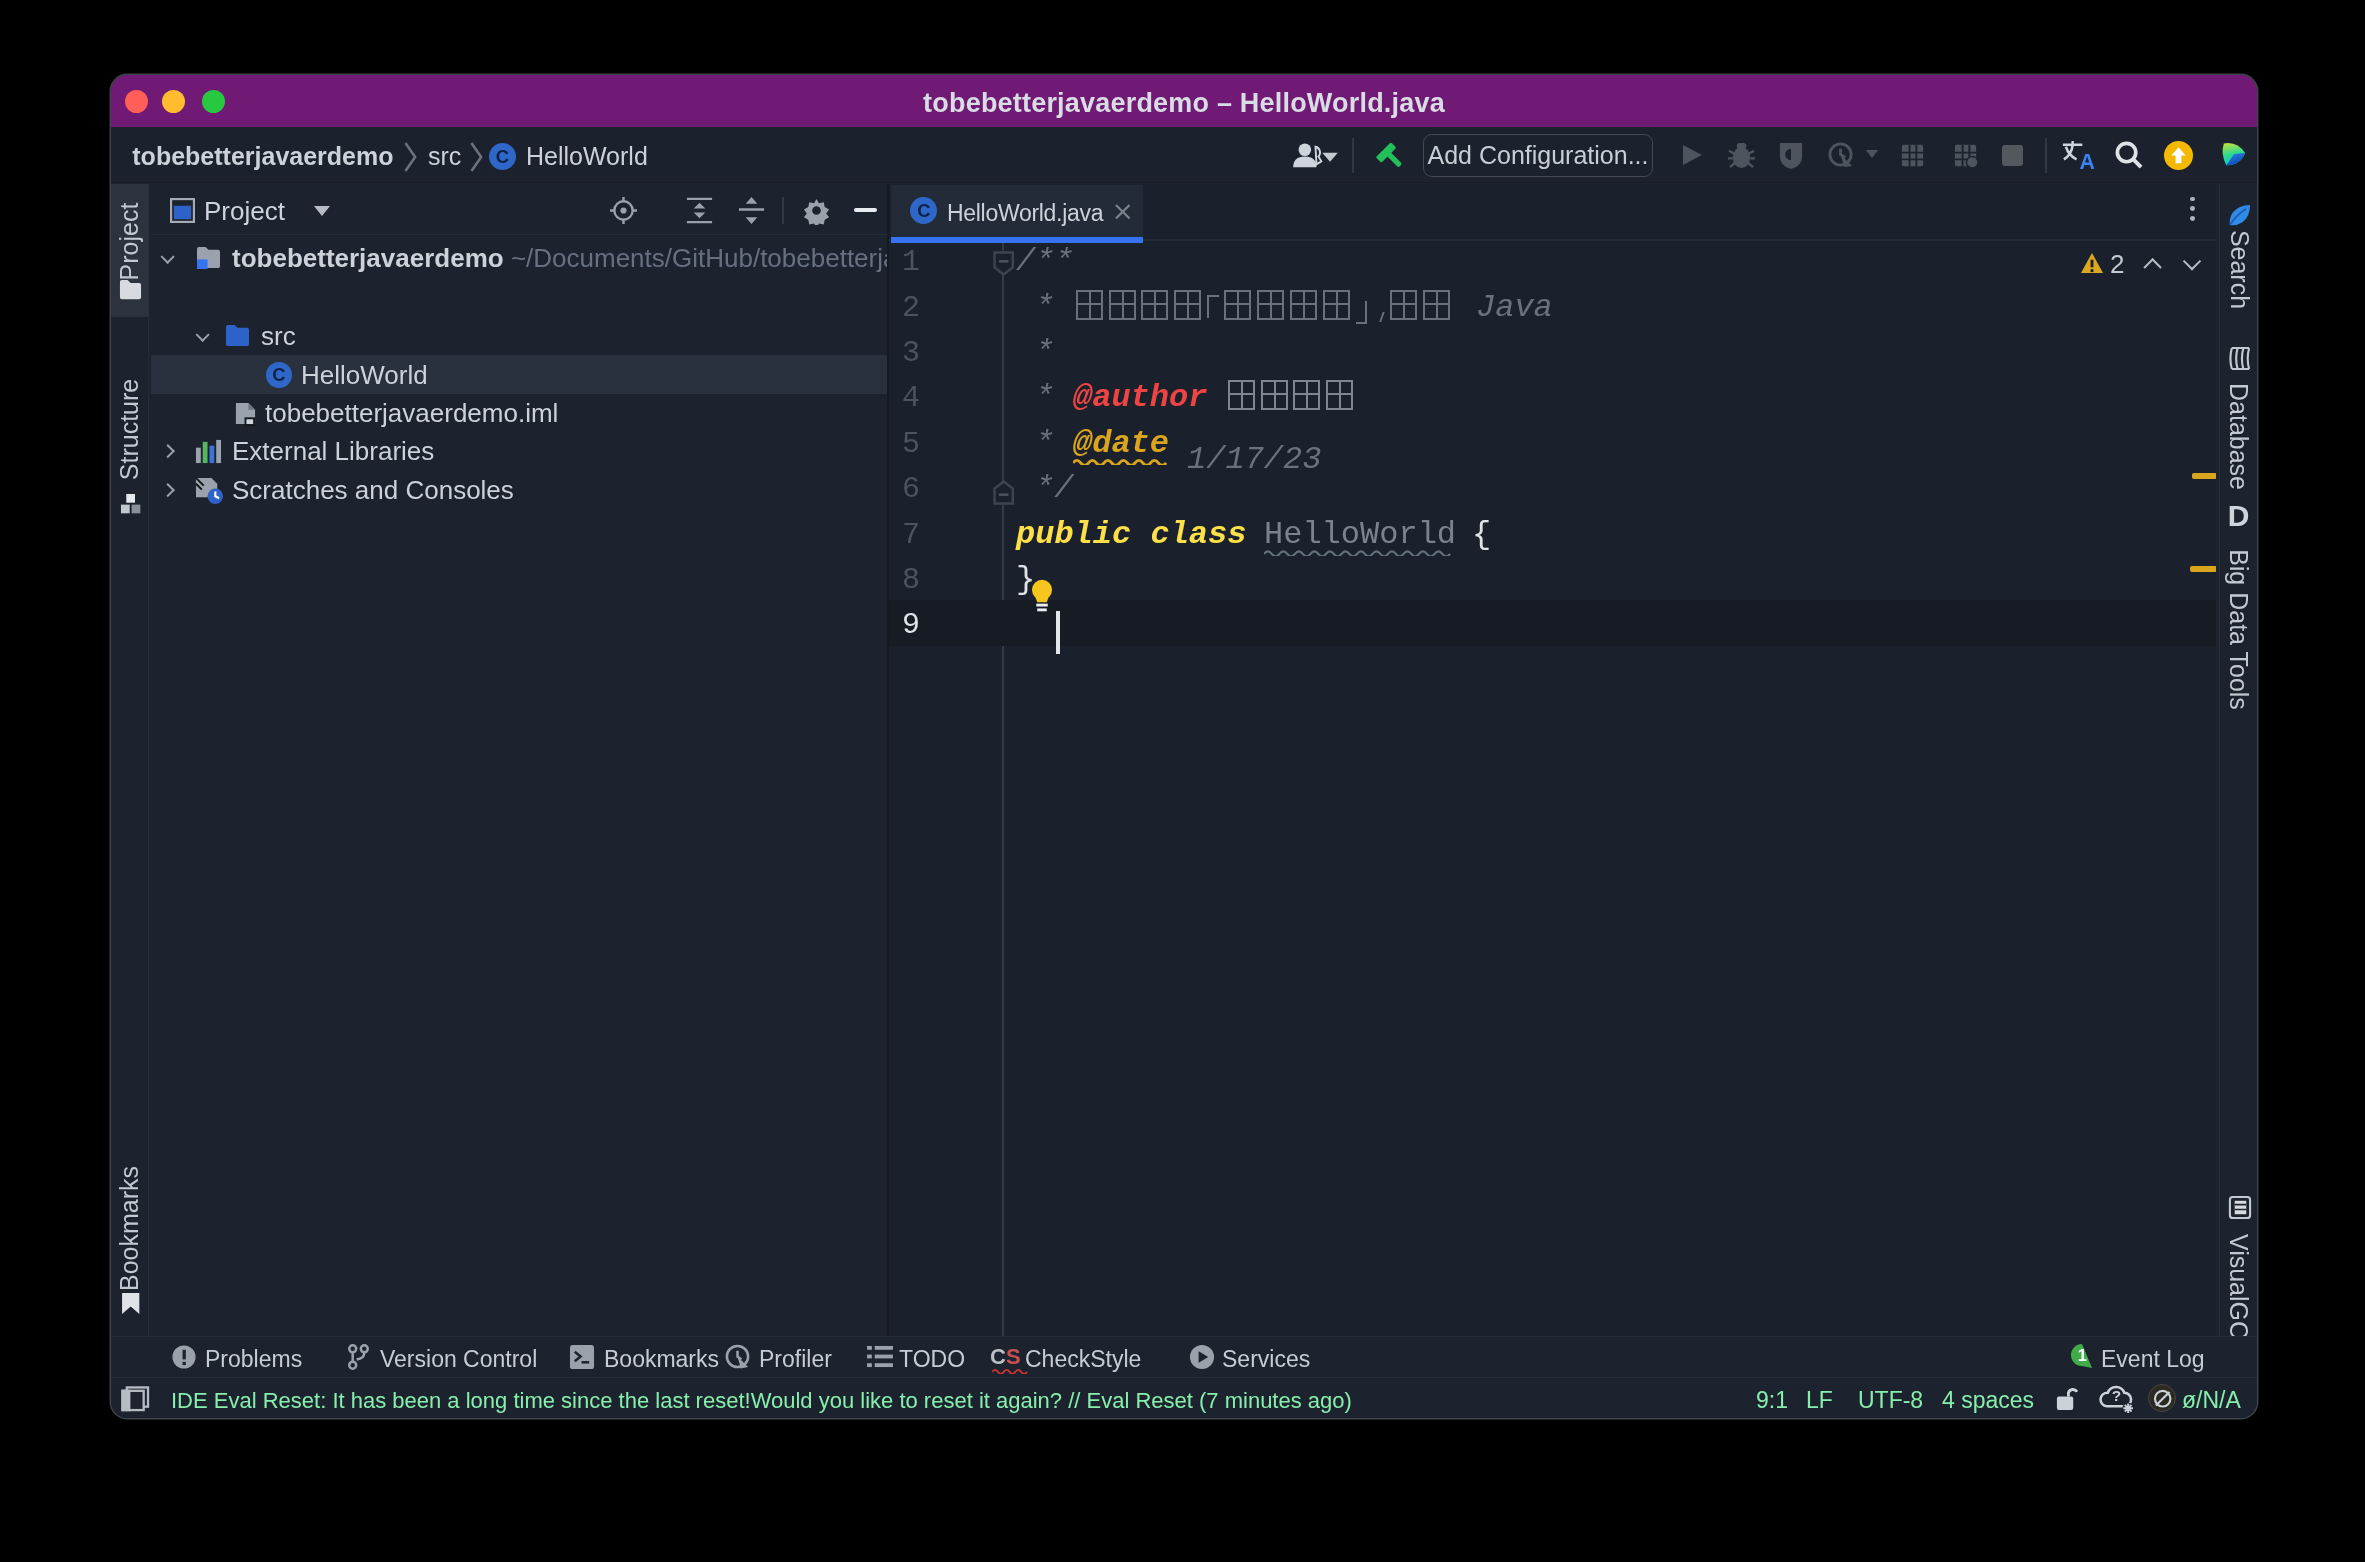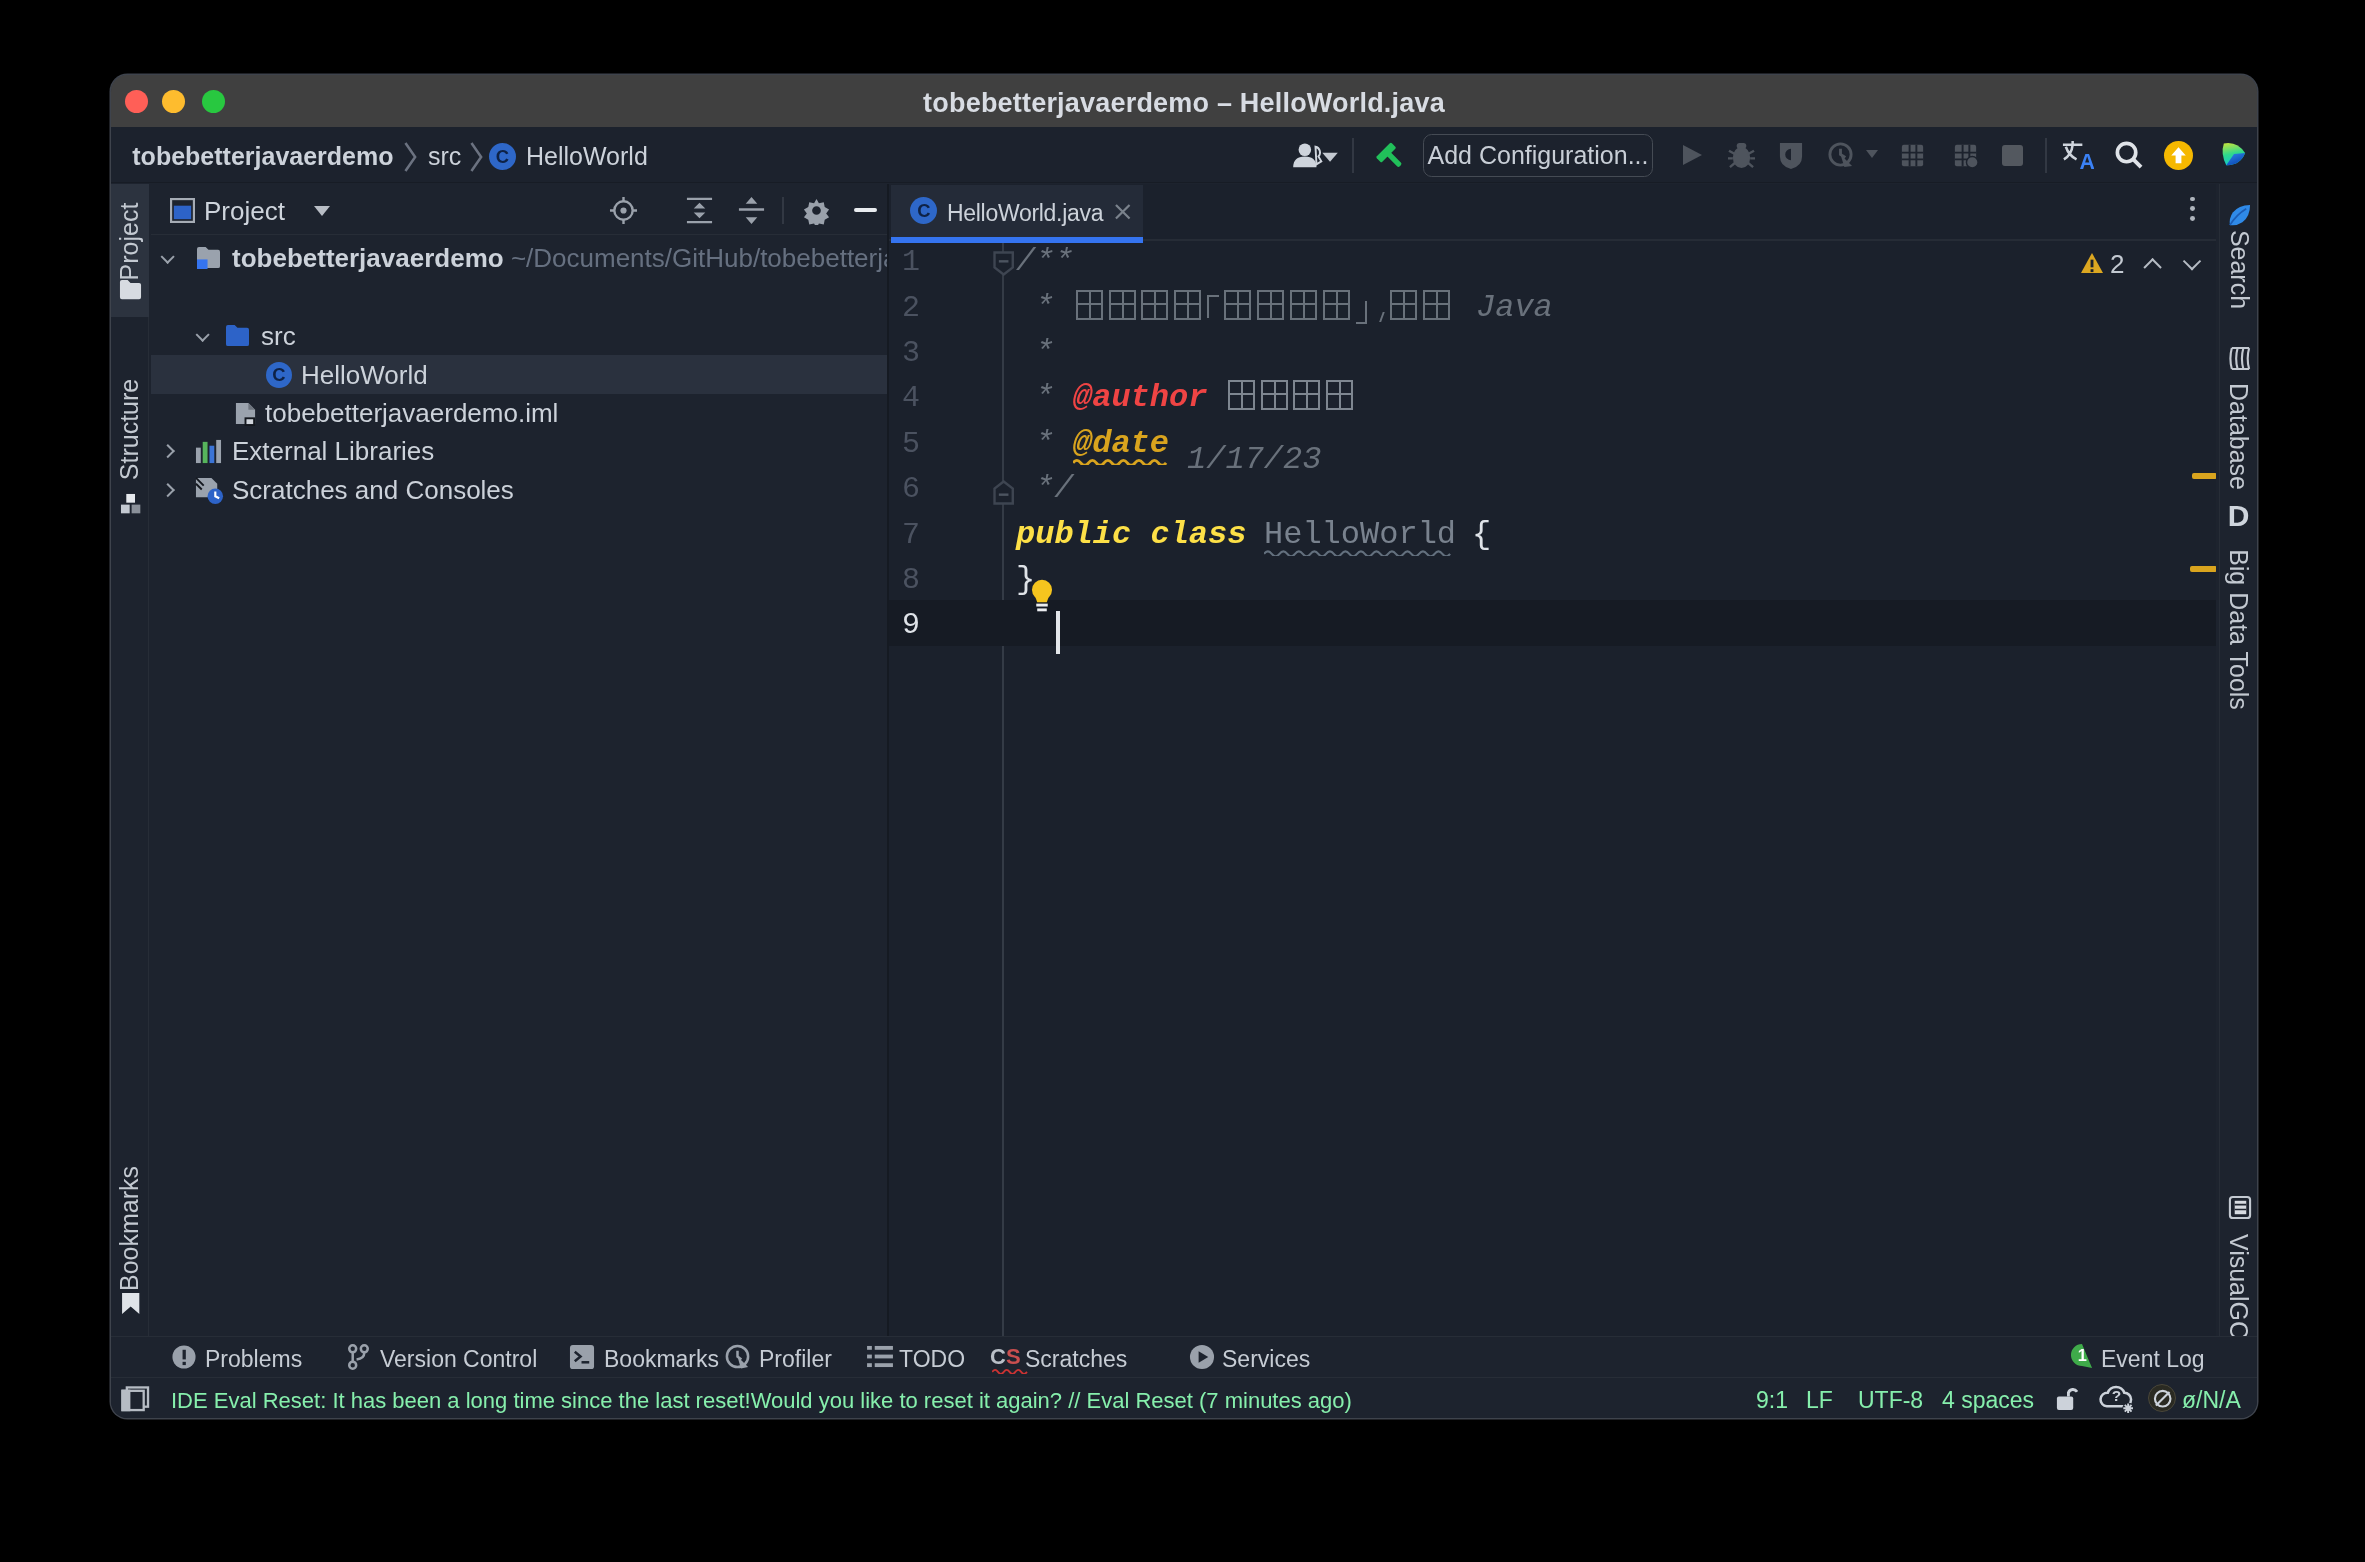--- a/index.html
+++ b/index.html
@@ -1,18 +1,18 @@
 <!DOCTYPE html>
 <html><head><meta charset="utf-8"><style>
 html,body{margin:0;padding:0;background:#000;width:2366px;height:1562px;overflow:hidden}
 *{box-sizing:border-box}
 body{font-family:"Liberation Sans",sans-serif;-webkit-font-smoothing:antialiased}
 .abs{position:absolute}
 #win{position:absolute;left:111px;top:75px;width:2146px;height:1343px;background:#1d232e;border-radius:16.5px;overflow:hidden;box-shadow:0 0 0 1.5px #3e434c, inset 0 1.9px 0 #4a505a}
-#titlebar{position:absolute;left:0;top:0;width:2146px;height:52px;background:#404040}
+#titlebar{position:absolute;left:0;top:0;width:2146px;height:52px;background:#701a75}
 #navbar{position:absolute;left:0;top:52px;width:2146px;height:56px;background:#1c222d;border-bottom:1.9px solid #171c25}
 #main{position:absolute;left:0;top:109px;width:2146px;height:1153px;background:#1d232e}
 #toolrow{position:absolute;left:0;top:1261px;width:2146px;height:41px;background:#1d232e;border-top:1.9px solid #272d37}
 #statusbar{position:absolute;left:0;top:1302px;width:2146px;height:41px;background:#1d232e;border-top:1px solid #272d37}
 .tl{position:absolute;top:14.6px;width:23px;height:23px;border-radius:50%}
 #ttext{position:absolute;left:0;top:12.6px;width:2146px;text-align:center;font-weight:bold;font-size:27px;color:#d8dce3;letter-spacing:0.2px}
 
 .crumb{position:absolute;top:67px;font-size:25px;color:#ccd2da;white-space:nowrap}
 
 .cicon{position:absolute;border-radius:50%;background:#2e67c8;color:#0e2246;font-weight:bold;text-align:center}
@@ -363,21 +363,21 @@
         <rect x="0" y="10" width="5" height="4"></rect>
         <rect x="8" y="10" width="19" height="4"></rect>
         <rect x="0" y="19" width="5" height="4"></rect>
         <rect x="8" y="19" width="19" height="4"></rect>
       </svg>
     <div class="brow-t" style="left:788px">TODO</div>
   <div class="abs" style="left:879px;top:6.8px;font-size:22px;font-weight:bold;color:#b9bfc7">C<span style="color:#c94f4f">S</span></div>
   <svg class="abs" style="left:881px;top:31px" width="39" height="5.8" viewBox="0 0 40 6">
         <path d="M0 4 Q3 0 6 4 T12 4 T18 4 T24 4 T30 4 T36 4" fill="none" stroke="#c33" stroke-width="1.8"></path>
       </svg>
-    <div class="brow-t" style="left:914px">Scratches</div>
+    <div class="brow-t" style="left:914px">CheckStyle</div>
   <svg class="abs" style="left:1078px;top:6.8px" width="26" height="26" viewBox="0 0 27 27">
         <circle cx="13.5" cy="13.5" r="12.5" fill="#9aa1ab"></circle>
         <path d="M10 7.5 L20 13.5 L10 19.5 Z" fill="#1d232e"></path>
       </svg>
     <div class="brow-t" style="left:1111px">Services</div>
   <svg class="abs" style="left:1959px;top:5.8px" width="24" height="26" viewBox="0 0 25 27">
         <path d="M12.5 1 A 11.5 11.5 0 1 0 12.5 24 L23 26 L20 19 Z" fill="#3fab4a"></path>
         <text x="8" y="19" font-size="17" font-weight="bold" fill="#fff" font-family="Liberation Sans">1</text>
       </svg>
     <div class="brow-t" style="left:1990px">Event Log</div>

